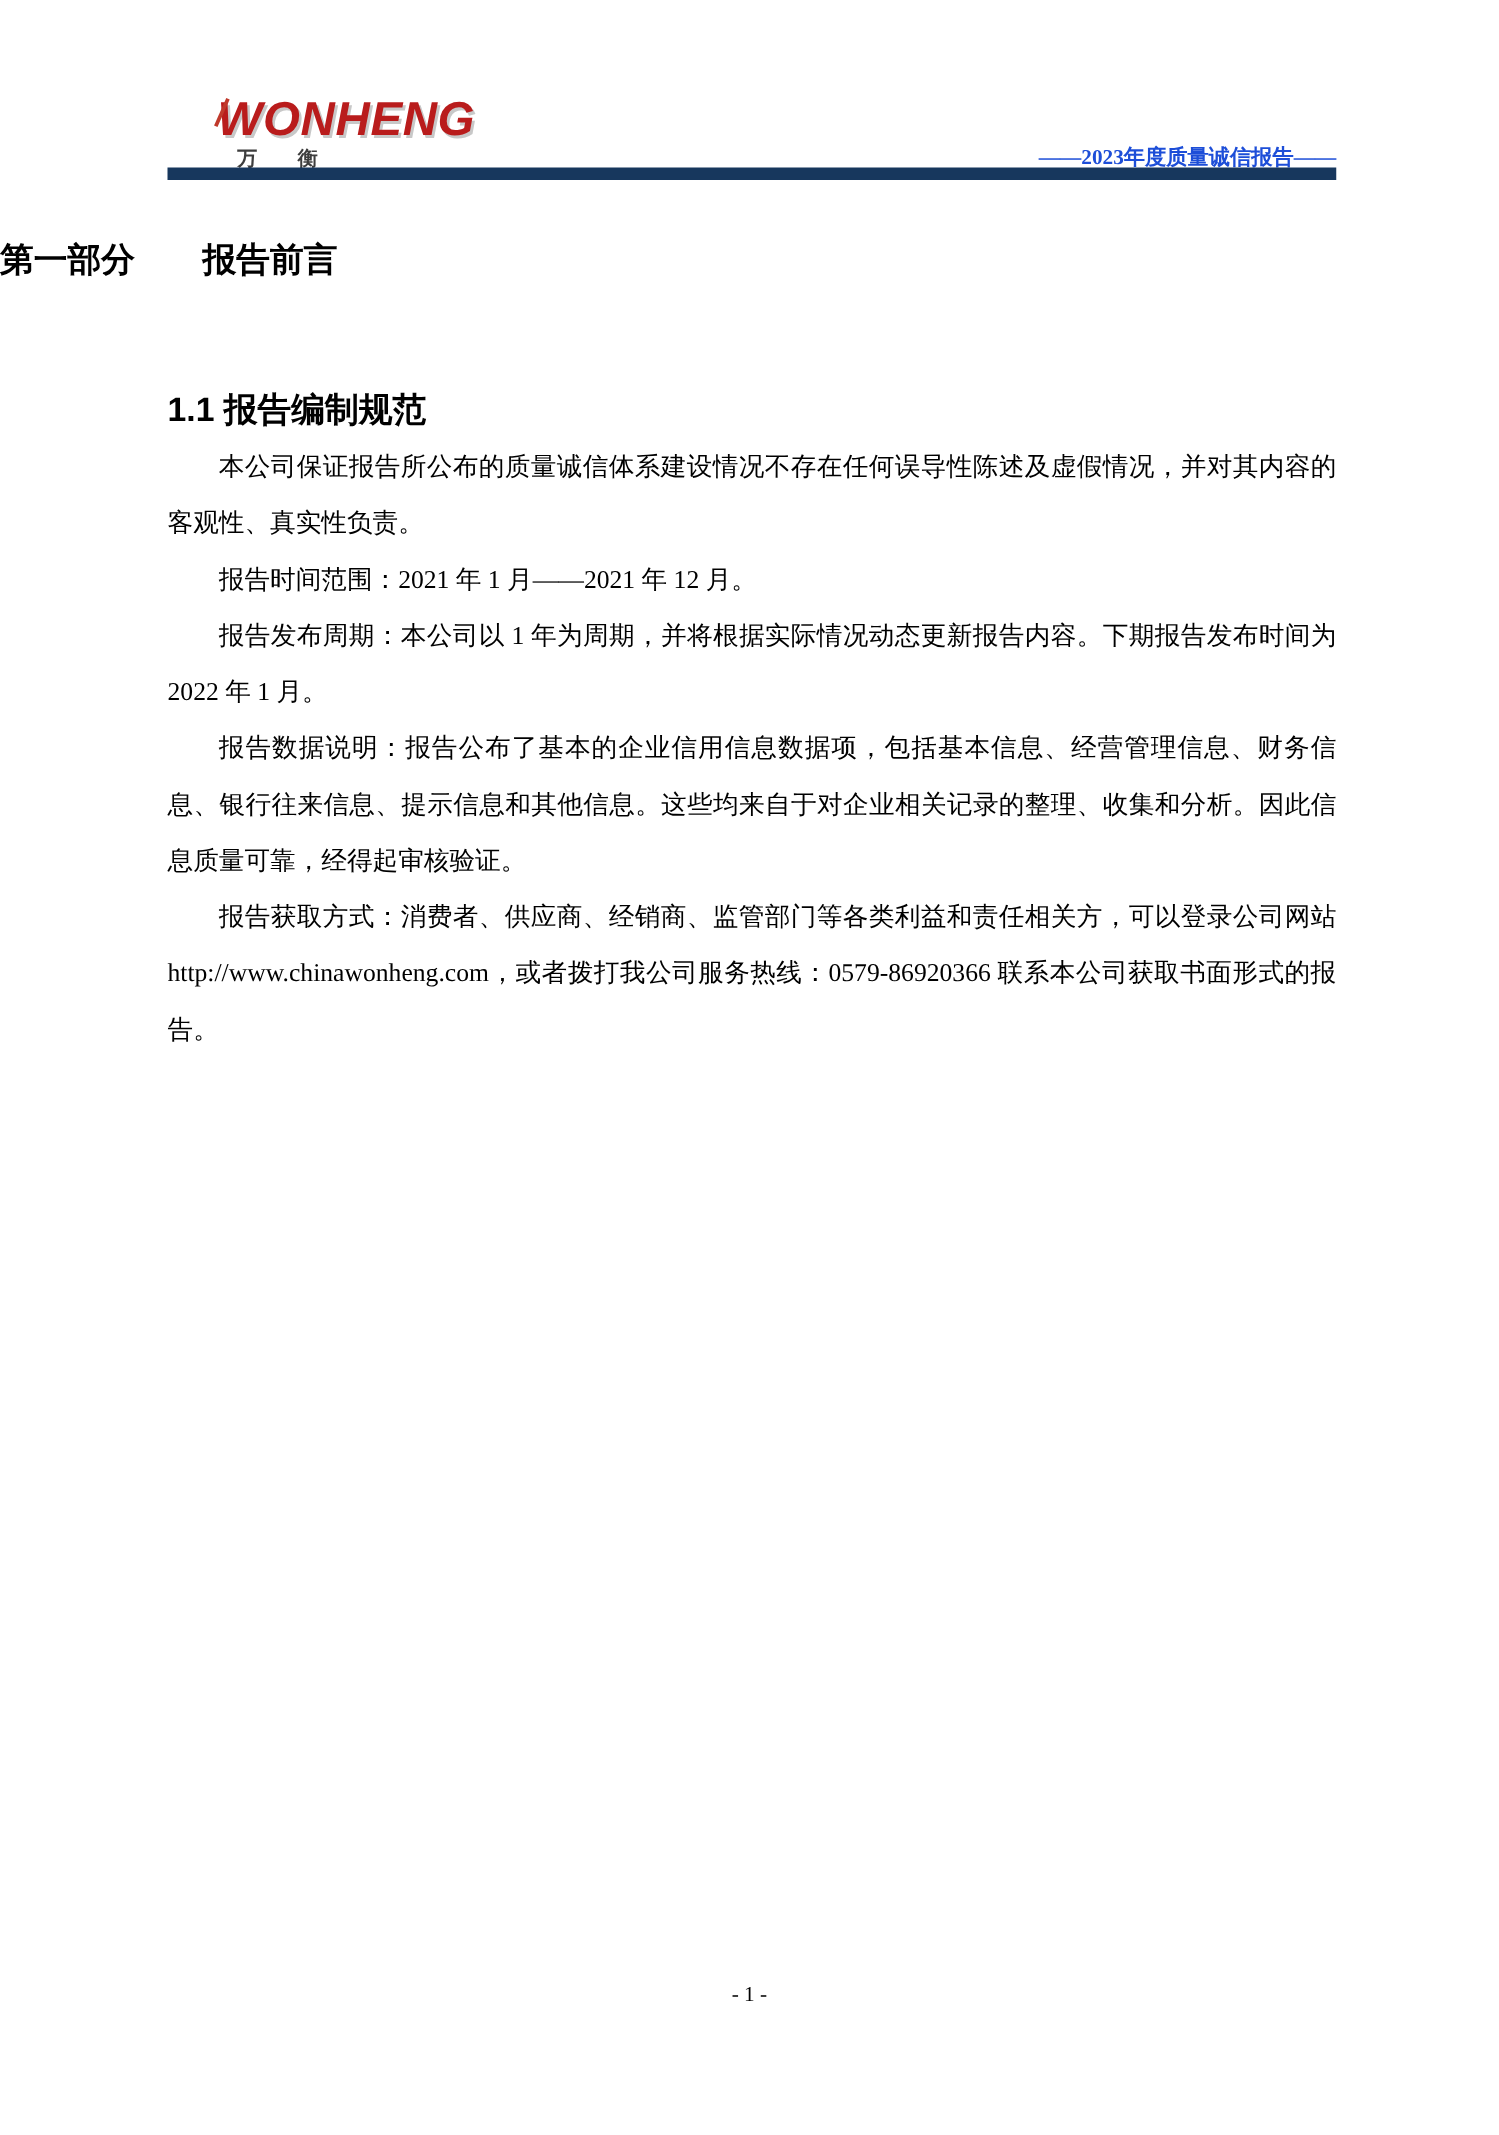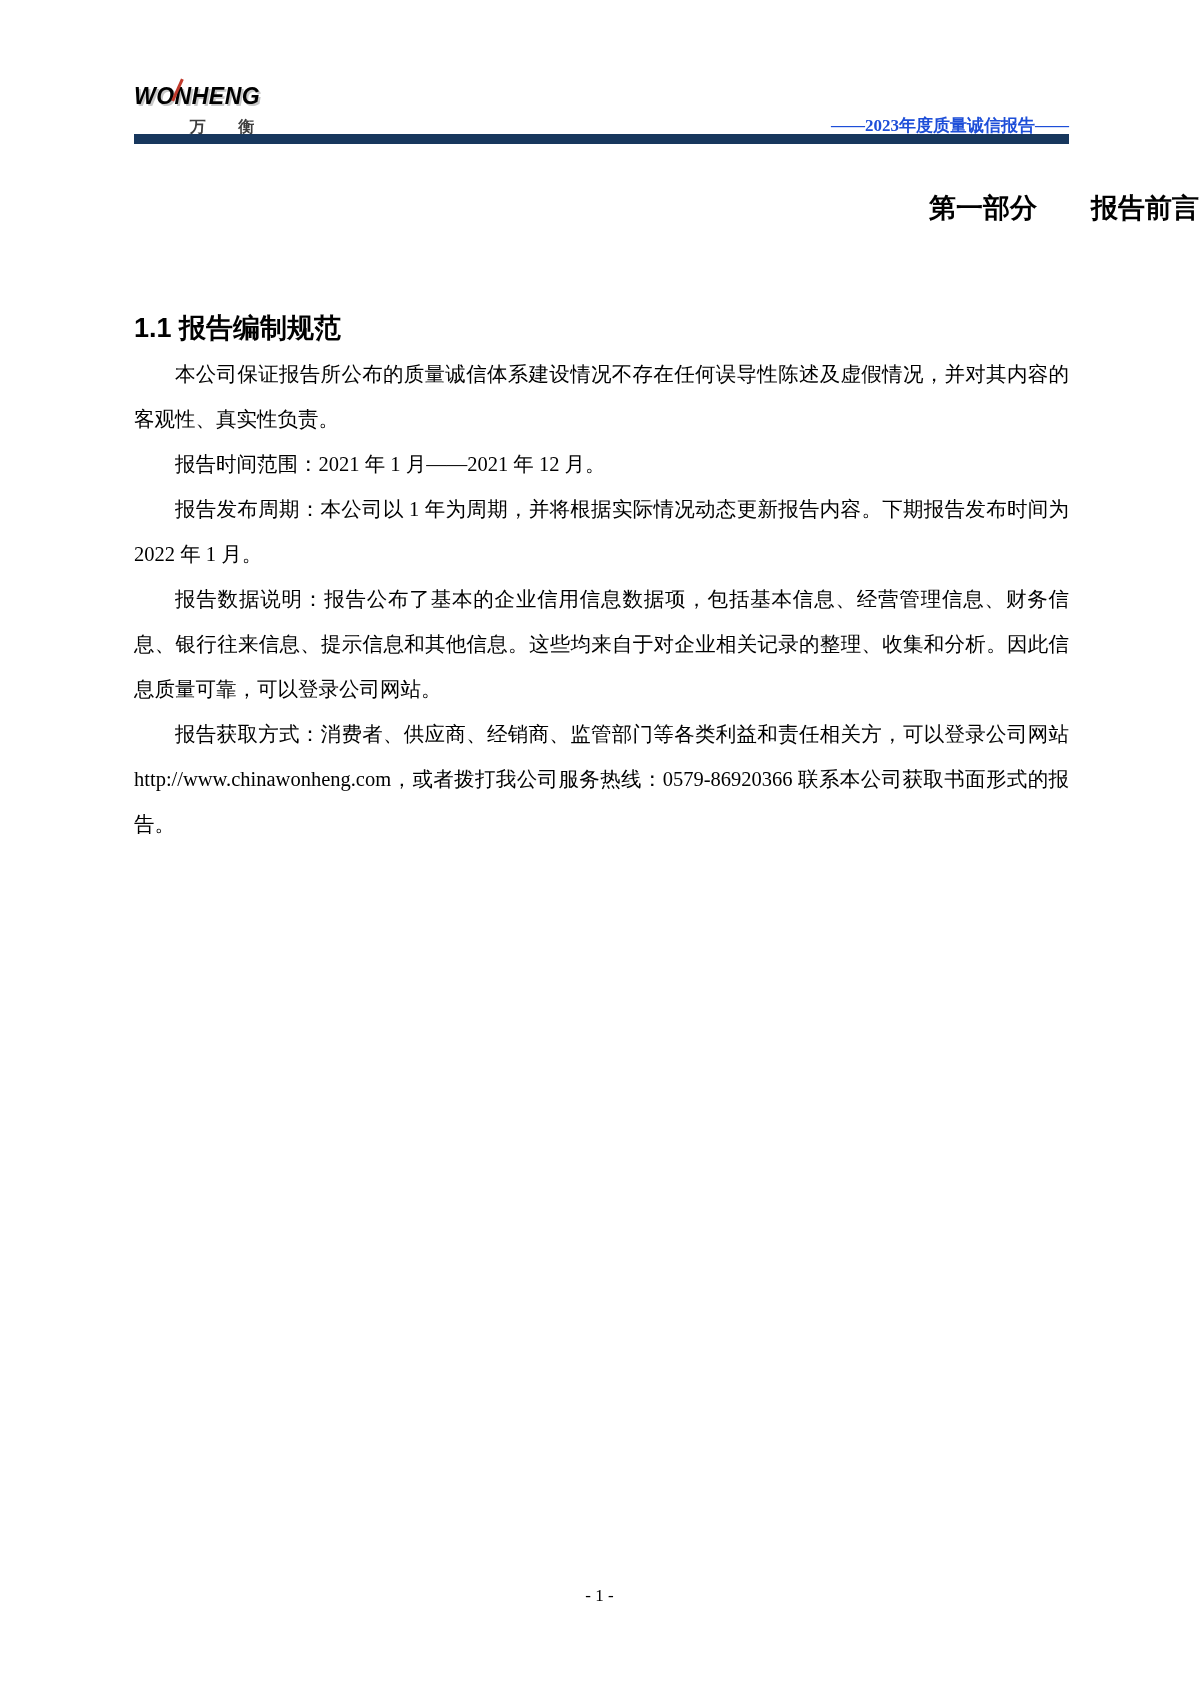--- a/index.html
+++ b/index.html
@@ -22,26 +22,27 @@
     top: 80px; left: 134px; right: 130px;
     display: flex;
     justify-content: space-between;
     align-items: flex-end;
   }
   .logo { position: relative; }
   .logo-brand {
     font-family: "Liberation Sans", sans-serif;
     font-weight: bold;
     font-style: italic;
-    font-size: 23px;
+    font-size: 38px;
     line-height: 33px;
     letter-spacing: 0.5px;
-    color: #000000;
+    color: #b91c1c;
     text-shadow: 2px 2px 0 #c8c8c8;
     white-space: nowrap;
+    margin-left: 40px;
   }
   .logo-accent-slash {
     position: absolute;
     left: 42px; top: -2px;
     width: 3px; height: 24px;
     background: #C0392B;
     transform: rotate(24deg);
   }
   .logo-sub {
     display: flex;
@@ -74,21 +75,21 @@
     position: absolute;
     top: 134px; left: 134px; right: 130px;
     height: 10px;
     background: #17375D;
   }
 
   
   .doc-title {
     position: absolute;
     top: 172px; left: 0; right: 0;
-    text-align: right;
+    text-align: left;
     font-family: "Liberation Sans", sans-serif;
     font-weight: bold;
     font-size: 27px;
     color: #000000;
     white-space: pre;
   }
   .section-heading {
     position: absolute;
     top: 288px; left: 134px;
     font-family: "Liberation Sans", sans-serif;
@@ -142,21 +143,21 @@
   <div class="navy-bar"></div>
 
   <h1 class="doc-title">第一部分　　报告前言</h1>
 
   <h2 class="section-heading">1.1 报告编制规范</h2>
 
   <div class="body-text">
     <p>本公司保证报告所公布的质量诚信体系建设情况不存在任何误导性陈述及虚假情况，并对其内容的客观性、真实性负责。</p>
     <p>报告时间范围：2021 年 1 月——2021 年 12 月。</p>
     <p>报告发布周期：本公司以 1 年为周期，并将根据实际情况动态更新报告内容。下期报告发布时间为 2022 年 1 月。</p>
-    <p>报告数据说明：报告公布了基本的企业信用信息数据项，包括基本信息、经营管理信息、财务信息、银行往来信息、提示信息和其他信息。这些均来自于对企业相关记录的整理、收集和分析。因此信息质量可靠，可以登录公司网站。</p>
+    <p>报告数据说明：报告公布了基本的企业信用信息数据项，包括基本信息、经营管理信息、财务信息、银行往来信息、提示信息和其他信息。这些均来自于对企业相关记录的整理、收集和分析。因此信息质量可靠，经得起审核验证。</p>
     <p>报告获取方式：消费者、供应商、经销商、监管部门等各类利益和责任相关方，可以登录公司网站 http://www.chinawonheng.com，或者拨打我公司服务热线：0579-86920366 联系本公司获取书面形式的报告。</p>
   </div>
 
   <div class="footer">
     <span>- 1 -</span>
   </div>
 
 </div>
 
 </body></html>

